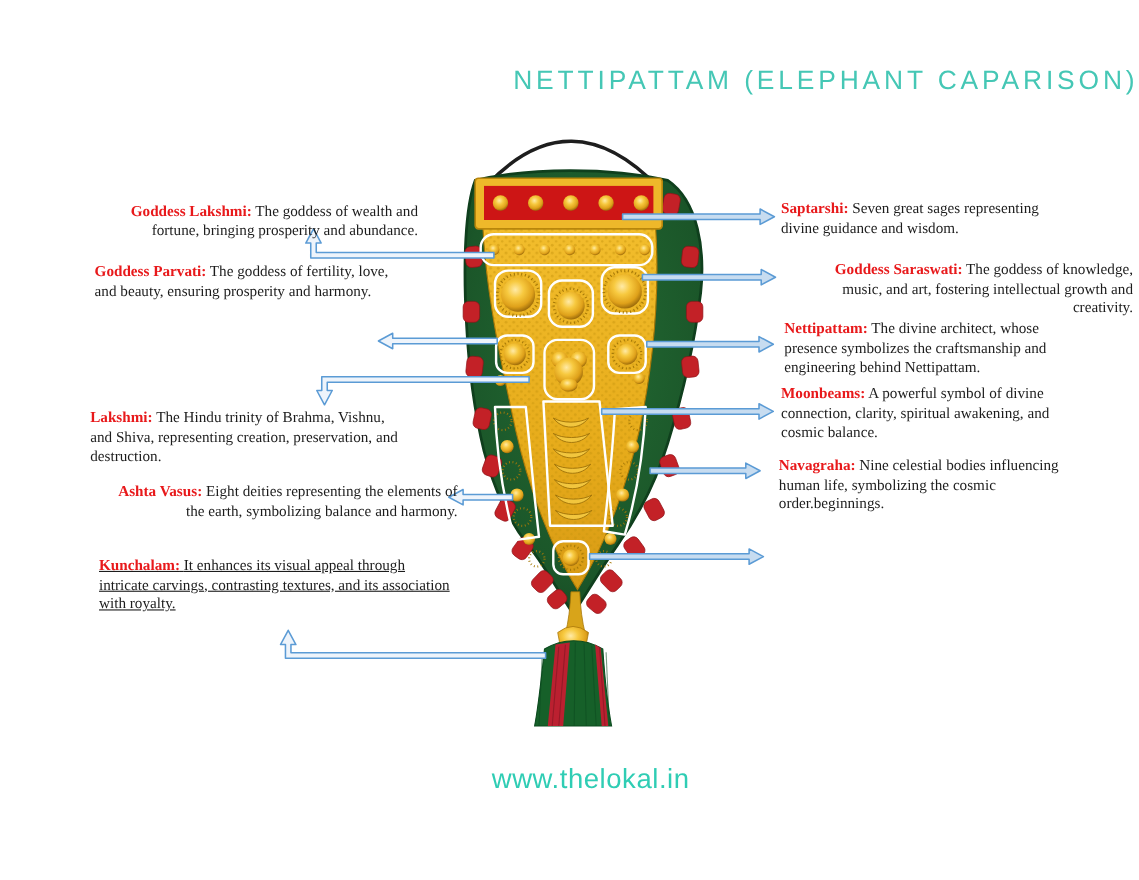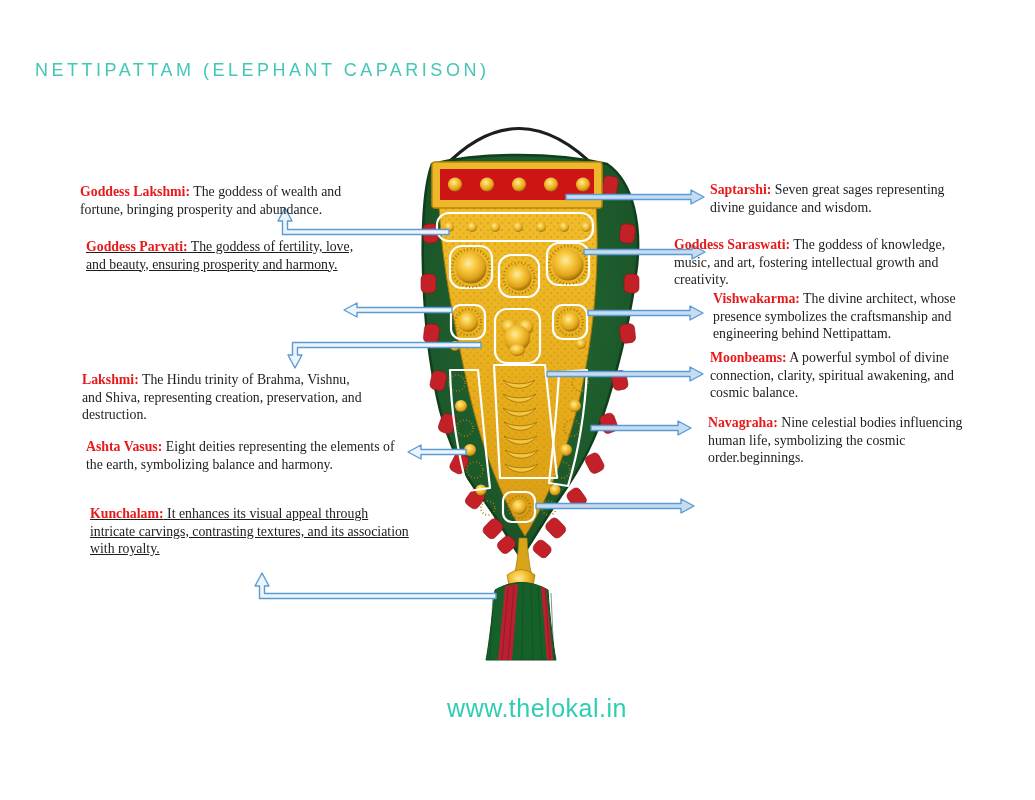--- a/index.html
+++ b/index.html
@@ -1,19 +1,19 @@
 <!DOCTYPE html>
 <html><head>
 <meta charset="utf-8">
 <style>
   html,body{margin:0;padding:0;background:#fff;}
   #canvas{position:relative;width:1035px;height:800px;background:#ffffff;overflow:hidden;
           font-family:"Liberation Sans",sans-serif;}
-  .title{position:absolute;left:35px;right:0;top:60px;text-align:left;
-         font-size:18px;letter-spacing:3.5px;color:#45c7b5;font-weight:500;}
+  .title{position:absolute;left:35px;right:0;top:60px;text-align:right;
+         font-size:24px;letter-spacing:3.5px;color:#45c7b5;font-weight:500;}
   .footer{position:absolute;left:37px;width:1000px;top:694px;text-align:center;
           font-size:25px;color:#2fcdb4;letter-spacing:.5px;}
   .label{position:absolute;font-family:"Liberation Serif",serif;font-size:13.8px;
          line-height:1.27;color:#1c1c1c;}
   .label .term{color:#e8191b;font-weight:bold;}
   .label .desc{white-space:pre-line;}
   .svg-abs{position:absolute;}
   .logo-wrap{position:absolute;left:898px;top:54px;width:130px;height:132px;}
 </style>
 </head>
@@ -202,61 +202,61 @@
       <path fill="#c7dcf0" d="M591,425.5 L678,425.5 L678,421 L691,428 L678,435 L678,430.5 L591,430.5 Z"></path>
       <path fill="#c7dcf0" d="M536,503.5 L681,503.5 L681,499 L694,506 L681,513 L681,508.5 L536,508.5 Z"></path>
       <path fill="#eef4fb" d="M452,307.5 L357,307.5 L357,303 L344,310 L357,317 L357,312.5 L452,312.5 Z"></path>
       <path fill="#eef4fb" d="M466,449.5 L421,449.5 L421,445 L408,452 L421,459 L421,454.5 L466,454.5 Z"></path>
       <path fill="#eef4fb" d="M449,229.5 L287.5,229.5 L287.5,221 L292,221 L285,208 L278,221 L282.5,221 L282.5,234.5 L449,234.5 Z"></path>
       <path fill="#eef4fb" d="M481,342.5 L292.5,342.5 L292.5,355 L288,355 L295,368 L302,355 L297.5,355 L297.5,347.5 L481,347.5 Z"></path>
       <path fill="#eef4fb" d="M496,598.5 L259.5,598.5 L259.5,586 L255,586 L262,573 L269,586 L264.5,586 L264.5,593.5 L496,593.5 Z"></path>
     </g>
   </svg>
 
-  <div class="label" style="left:80px;top:183px;width:300px;">
+  <div class="label" style="left:80px;top:183px;width:300px;text-align:right;">
     <span class="term">Goddess Lakshmi:</span>
     <span class="desc">The goddess of wealth and
 fortune, bringing prosperity and abundance.</span>
   </div>
-  <div class="label" style="left:86px;top:238px;width:300px;text-decoration:underline;">
+  <div class="label" style="left:86px;top:238px;width:300px;">
     <span class="term">Goddess Parvati:</span>
     <span class="desc">The goddess of fertility, love,
 and beauty, ensuring prosperity and harmony.</span>
   </div>
   <div class="label" style="left:82px;top:371px;width:300px;">
     <span class="term">Lakshmi:</span>
     <span class="desc">The Hindu trinity of Brahma, Vishnu,
 and Shiva, representing creation, preservation, and
 destruction.</span>
   </div>
-  <div class="label" style="left:86px;top:438px;width:330px;">
+  <div class="label" style="left:86px;top:438px;width:330px;text-align:right;">
     <span class="term">Ashta Vasus:</span>
     <span class="desc">Eight deities representing the elements of
 the earth, symbolizing balance and harmony.</span>
   </div>
   <div class="label" style="left:90px;top:505px;width:335px;text-decoration:underline;">
     <span class="term">Kunchalam:</span>
     <span class="desc">It enhances its visual appeal through
 intricate carvings, contrasting textures, and its association
 with royalty.</span>
   </div>
 
   <div class="label" style="left:710px;top:181px;width:250px;">
     <span class="term">Saptarshi:</span>
     <span class="desc">Seven great sages representing
 divine guidance and wisdom.</span>
   </div>
-  <div class="label" style="left:674px;top:236px;width:285px;">
+  <div class="label" style="left:745px;top:236px;width:285px;text-align:right;">
     <span class="term">Goddess Saraswati:</span>
     <span class="desc">The goddess of knowledge,
 music, and art, fostering intellectual growth and
 creativity.</span>
   </div>
   <div class="label" style="left:713px;top:290px;width:265px;">
-    <span class="term">Vishwakarma:</span>
+    <span class="term">Nettipattam:</span>
     <span class="desc">The divine architect, whose
 presence symbolizes the craftsmanship and
 engineering behind Nettipattam.</span>
   </div>
   <div class="label" style="left:708px;top:414px;width:260px;">
     <span class="term">Navagraha:</span>
     <span class="desc">Nine celestial bodies influencing
 human life, symbolizing the cosmic
 order.beginnings.</span>
   </div>

